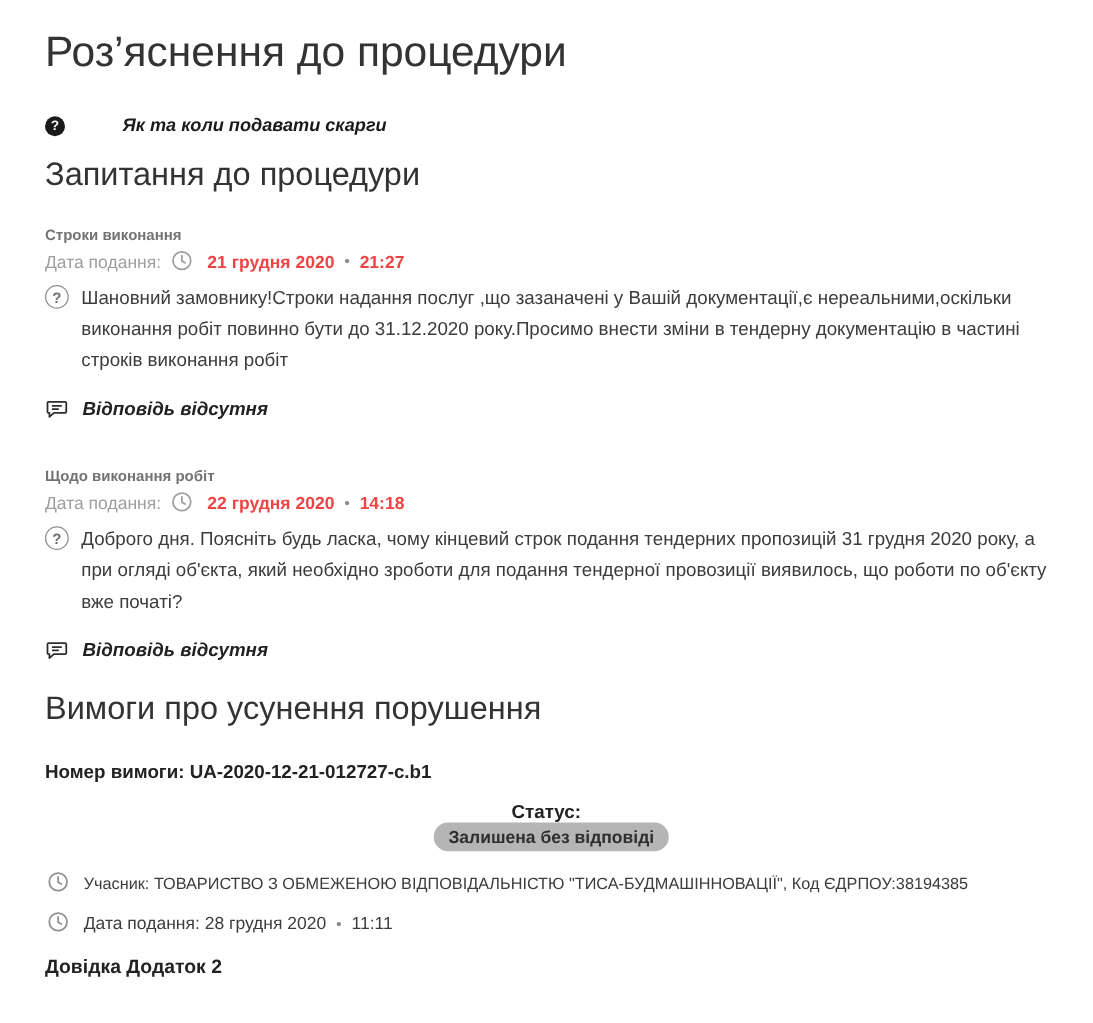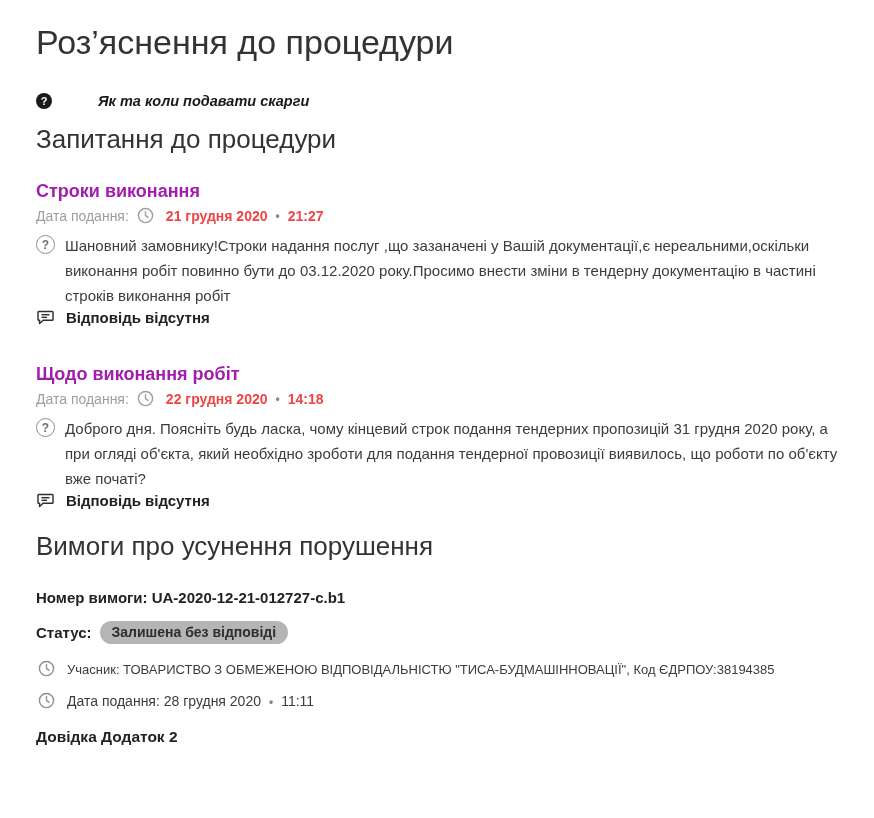--- a/index.html
+++ b/index.html
@@ -48,23 +48,23 @@
     font-size: 26px;
     font-weight: 300;
     color: #333333;
     margin: 14px 0 0 0;
     line-height: 1.25;
   }
   h2.claims-heading { margin-top: 20px; }
 
   .question-block { margin-top: 26px; }
   .q-title {
-    font-size: 18px;
-    font-weight: 700;
-    color: #a21caf;
+    font-size: 12px;
+    font-weight: 700;
+    color: #737373;
     margin: 0;
   }
   .date-row {
     display: flex;
     align-items: center;
     margin-top: 5px;
     font-size: 14px;
   }
   .date-label { color: #9e9e9e; margin-right: 8px; }
   .clock-icon { flex: 0 0 auto; display: inline-flex; margin-right: 12px; }
@@ -93,29 +93,31 @@
   .q-text {
     font-size: 15px;
     line-height: 25px;
     color: #3c3c3c;
     max-width: 790px;
   }
   .answer-row {
     display: flex;
     align-items: center;
     gap: 11px;
+    margin-top: 17px;
+    font-style: italic;
   }
   .answer-label {
     font-size: 15px;
     font-weight: 700;
     color: #222222;
   }
 
   .claim-number-row { margin-top: 26px; font-size: 15px; font-weight: 700; color: #222222; }
-  .status-row { margin-top: 15px; display: flex; align-items: center; }
+  .status-row { margin-top: 15px; display: flex; align-items: center; flex-direction: column; }
   .status-label { font-size: 15px; font-weight: 700; color: #222222; margin-right: 8px; }
   .status-badge {
     background: #b5b5b5;
     border-radius: 13px;
     padding: 3px 12px 4px 12px;
     font-size: 14px;
     font-weight: 700;
     color: #2e2e2e;
     display: inline-block;
     text-align: right;
@@ -154,21 +156,21 @@
             <circle cx="12" cy="12" r="10" fill="none" stroke="#9e9e9e" stroke-width="2"></circle>
             <path d="M12 6.5v5.8l3.6 2.2" fill="none" stroke="#9e9e9e" stroke-width="2" stroke-linecap="round"></path>
           </svg>
       </span>
       <span class="date-strong">21 грудня 2020</span>
       <span class="bullet">•</span>
       <span class="date-strong">21:27</span>
     </div>
     <div class="q-text-row">
       <span class="q-circle">?</span>
-      <div class="q-text">Шановний замовнику!Строки надання послуг ,що зазаначені у Вашій документації,є нереальними,оскільки виконання робіт повинно бути до 03.12.2020 року.Просимо внести зміни в тендерну документацію в частині строків виконання робіт</div>
+      <div class="q-text">Шановний замовнику!Строки надання послуг ,що зазаначені у Вашій документації,є нереальними,оскільки виконання робіт повинно бути до 31.12.2020 року.Просимо внести зміни в тендерну документацію в частині строків виконання робіт</div>
     </div>
     <div class="answer-row">
       <span style="display:inline-flex;">
         <svg viewBox="0 0 24 24" width="19" height="19">
             <path d="M3.5 4.5h17a1 1 0 0 1 1 1v9a1 1 0 0 1-1 1H9l-4.5 4v-4h-1a1 1 0 0 1-1-1v-9a1 1 0 0 1 1-1z" fill="none" stroke="#2e2e2e" stroke-width="1.8" stroke-linejoin="round"></path>
             <line x1="7" y1="8.5" x2="17" y2="8.5" stroke="#2e2e2e" stroke-width="1.8"></line>
             <line x1="7" y1="11.8" x2="14" y2="11.8" stroke="#2e2e2e" stroke-width="1.8"></line>
           </svg>
       </span>
       <span class="answer-label">Відповідь відсутня</span>

